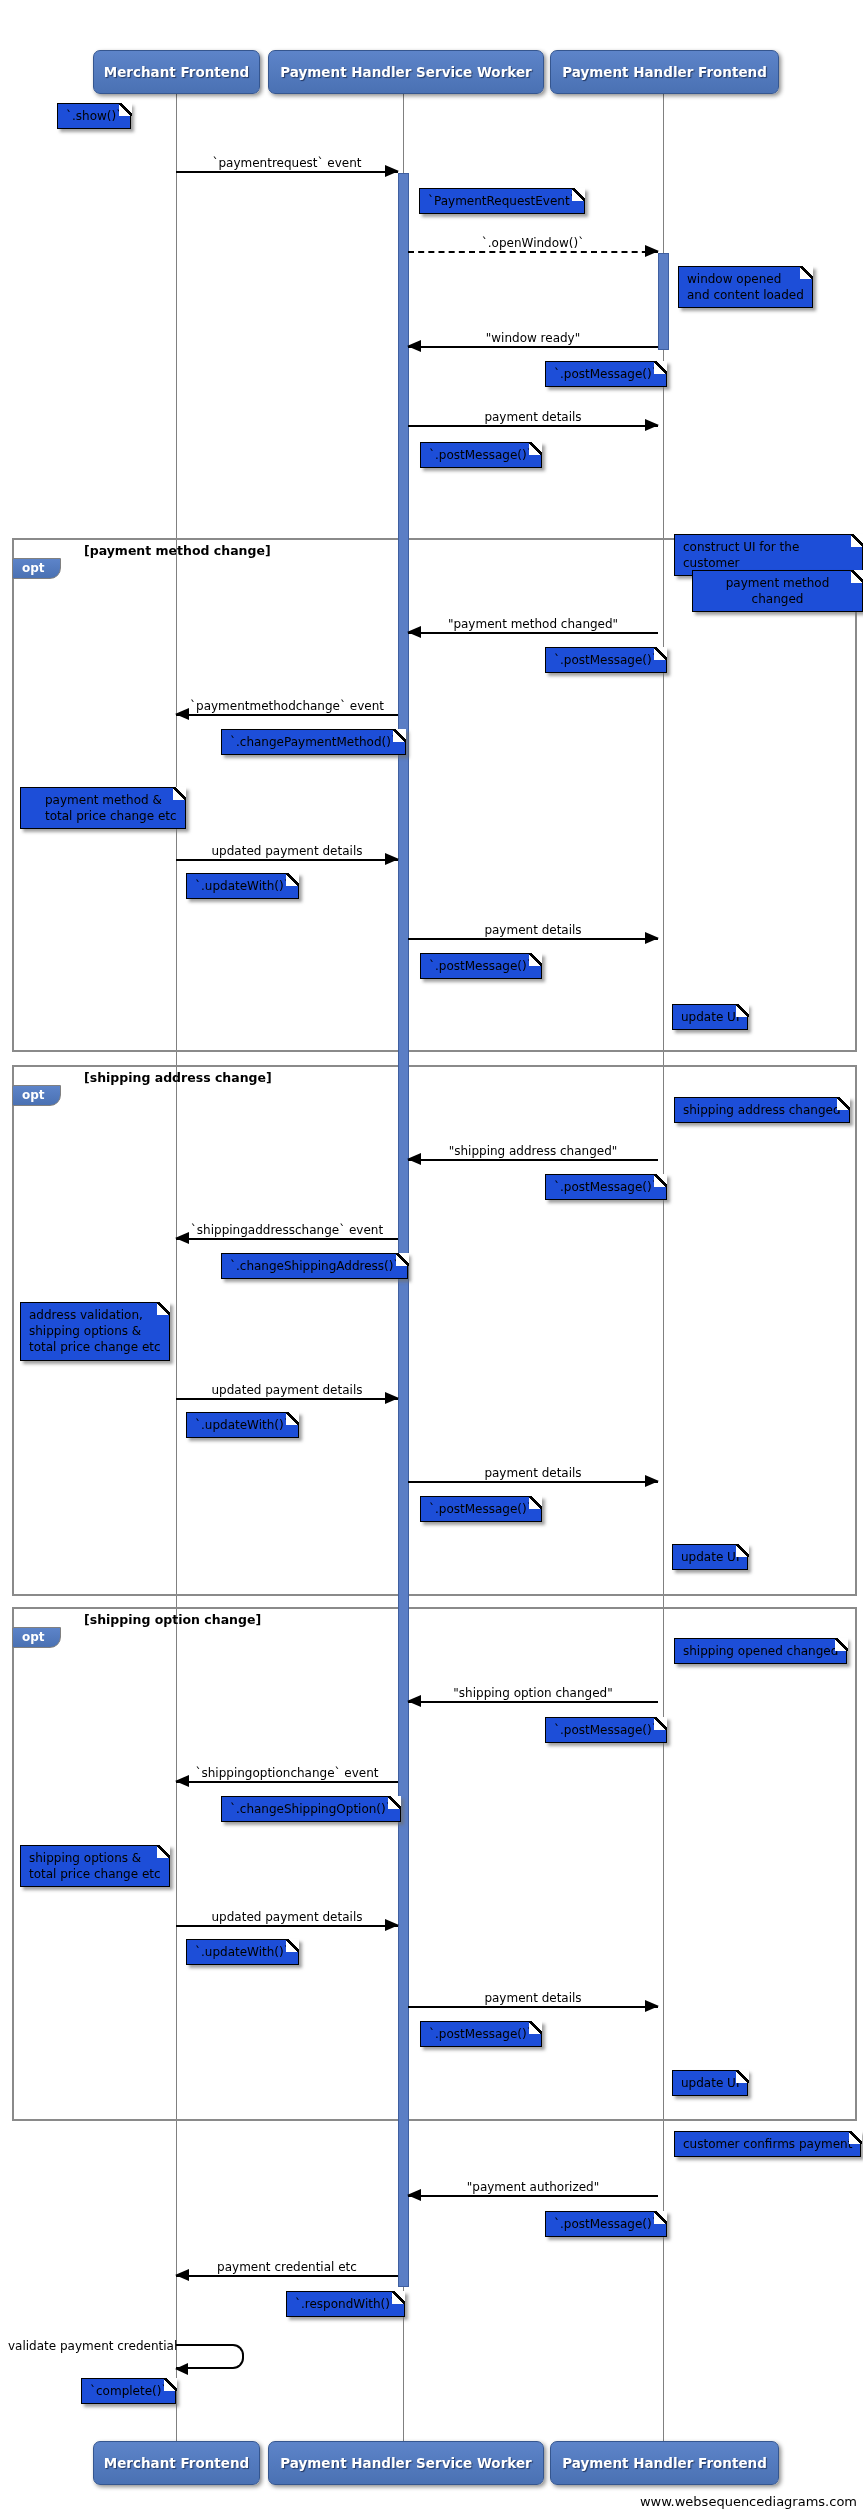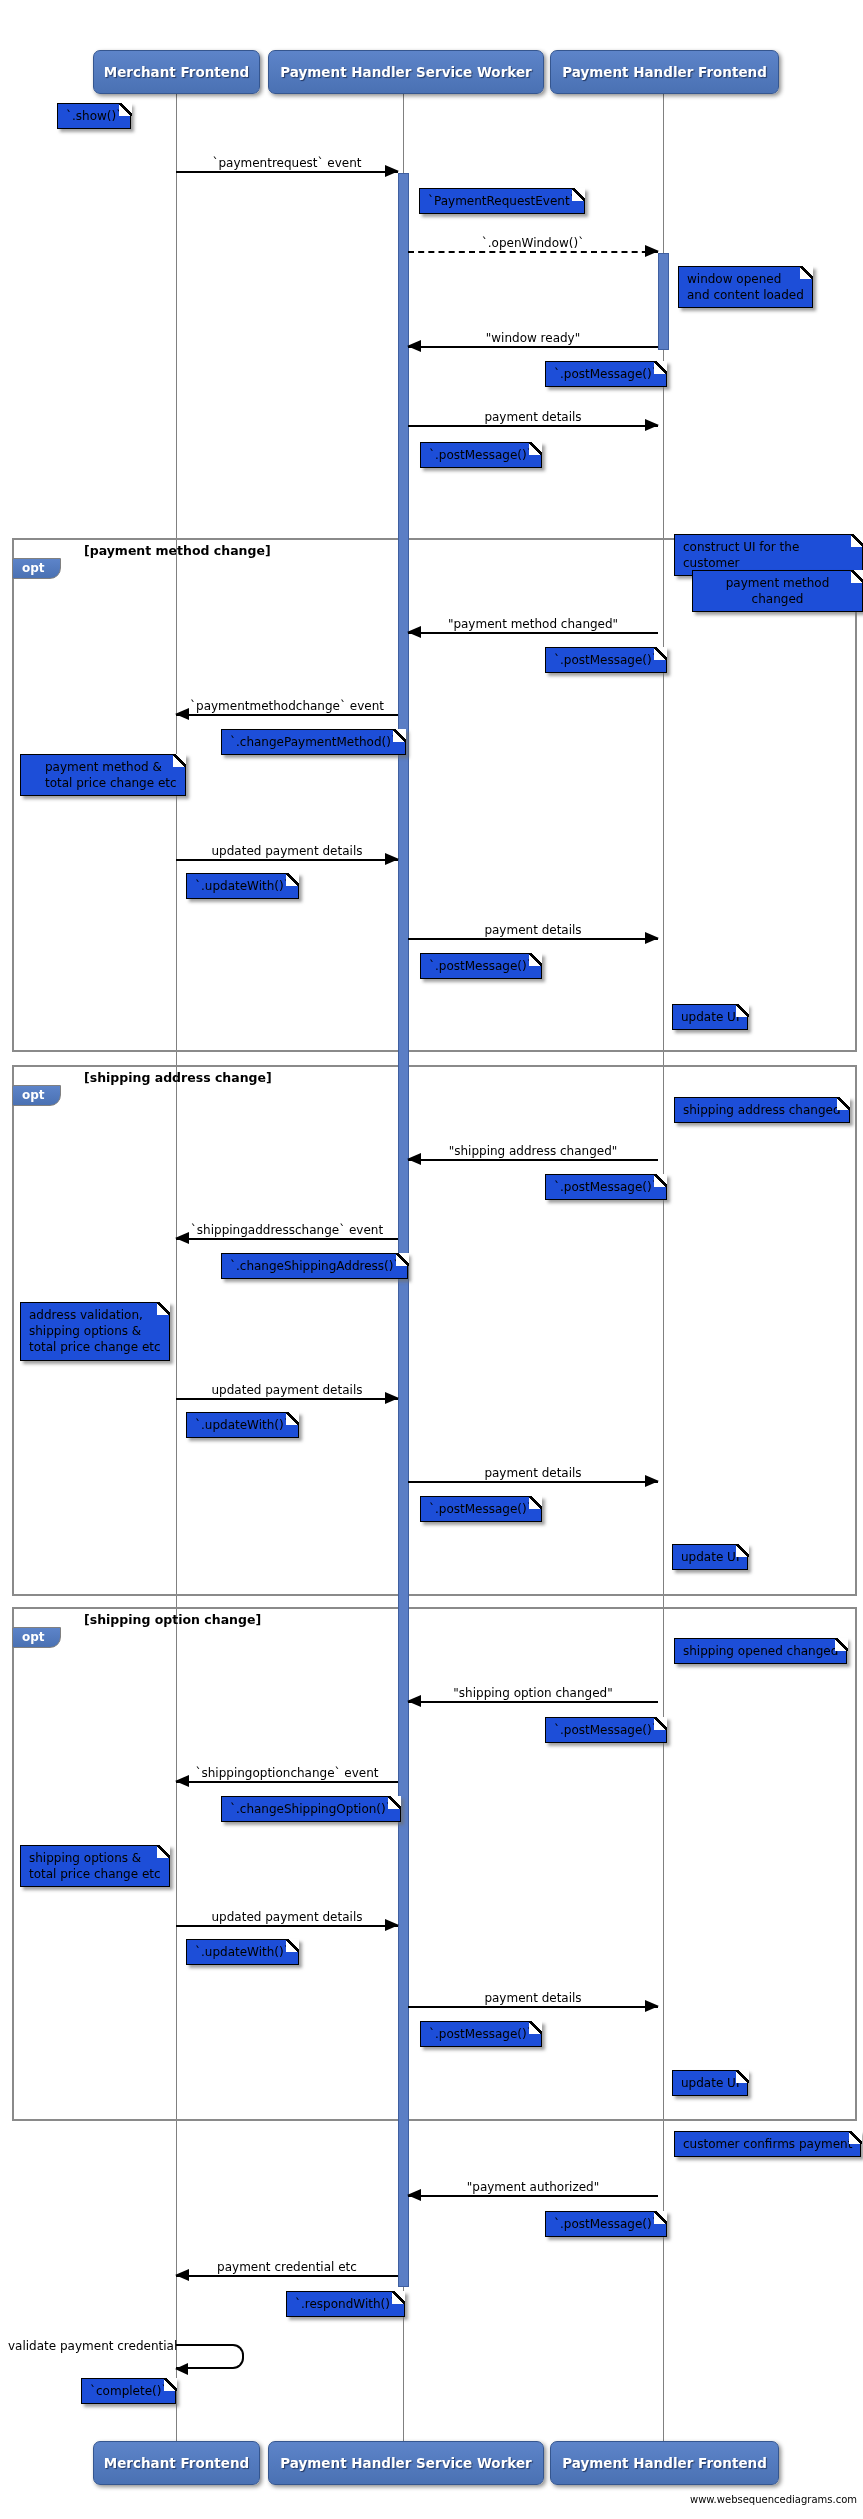--- a/index.html
+++ b/index.html
@@ -1,19 +1,19 @@
 <!DOCTYPE html>
 <html><head>
 <meta charset="utf-8">
 <style>
   html,body{margin:0;padding:0;background:#fff;}
   #diagram{position:relative;width:863px;height:2519px;background:#fff;overflow:hidden;
     font-family:"DejaVu Sans","Liberation Sans",sans-serif;color:#000;}
   .title{position:absolute;left:0;right:0;top:6px;text-align:center;font-size:13px;font-weight:bold;}
-  .credit{position:absolute;right:6px;top:2494px;font-size:10px;}
+  .credit{position:absolute;right:6px;top:2494px;font-size:13px;}
   .lifeline{position:absolute;top:92px;height:2351px;width:1px;background:#808080;z-index:1;}
   .actor{position:absolute;height:42px;border:1px solid #35568f;border-radius:7px;
     background:linear-gradient(#5d84c9,#4a71b3);box-shadow:2px 2px 4px rgba(0,0,0,.45);
     color:#fff;font-weight:bold;font-size:13.5px;display:flex;align-items:center;justify-content:center;
     text-shadow:1px 1px 1px rgba(20,35,70,.75);z-index:6;white-space:nowrap;}
   .frame{position:absolute;left:12px;width:841px;border:2px solid #8a8a8a;z-index:2;}
   .frame-tab{position:absolute;left:-2px;top:-2px;width:38px;height:19px;padding-left:9px;
     background:linear-gradient(#5d84c9,#4a71b3);border:1px solid #808080;border-radius:2px 0 11px 0;
     color:#fff;font-weight:bold;font-size:12px;line-height:19px;margin-top:20px;}
   .frame-cond{position:absolute;left:70px;top:3px;font-weight:bold;font-size:12.5px;white-space:nowrap;}
@@ -179,21 +179,21 @@
   <div class="note" style="left:57px;top:103px;"><span>`.show()`</span><div class="fold"></div></div>
   <div class="note" style="left:419px;top:188px;"><span>`PaymentRequestEvent`</span><div class="fold"></div></div>
   <div class="note" style="left:678px;top:266px;"><span>window opened
 and content loaded</span><div class="fold"></div></div>
   <div class="note" style="left:545px;top:361px;"><span>`.postMessage()`</span><div class="fold"></div></div>
   <div class="note" style="left:420px;top:442px;"><span>`.postMessage()`</span><div class="fold"></div></div>
   <div class="note" style="left:674px;top:490px;margin-top:44px;"><span>construct UI for the customer</span><div class="fold"></div></div>
   <div class="note" style="left:692px;top:570px;text-align:center;"><span>payment method changed</span><div class="fold"></div></div>
   <div class="note" style="left:545px;top:647px;"><span>`.postMessage()`</span><div class="fold"></div></div>
   <div class="note" style="left:221px;top:729px;"><span>`.changePaymentMethod()`</span><div class="fold"></div></div>
-  <div class="note" style="left:20px;top:754px;padding-left:24px;"><span>payment method &amp;
+  <div class="note" style="left:20px;top:787px;padding-left:24px;"><span>payment method &amp;
 total price change etc</span><div class="fold"></div></div>
   <div class="note" style="left:186px;top:873px;"><span>`.updateWith()`</span><div class="fold"></div></div>
   <div class="note" style="left:420px;top:953px;"><span>`.postMessage()`</span><div class="fold"></div></div>
   <div class="note" style="left:672px;top:1004px;"><span>update UI</span><div class="fold"></div></div>
   <div class="note" style="left:674px;top:1097px;"><span>shipping address changed</span><div class="fold"></div></div>
   <div class="note" style="left:545px;top:1174px;"><span>`.postMessage()`</span><div class="fold"></div></div>
   <div class="note" style="left:221px;top:1253px;"><span>`.changeShippingAddress()`</span><div class="fold"></div></div>
   <div class="note" style="left:20px;top:1302px;"><span>address validation,
 shipping options &amp;
 total price change etc</span><div class="fold"></div></div>

